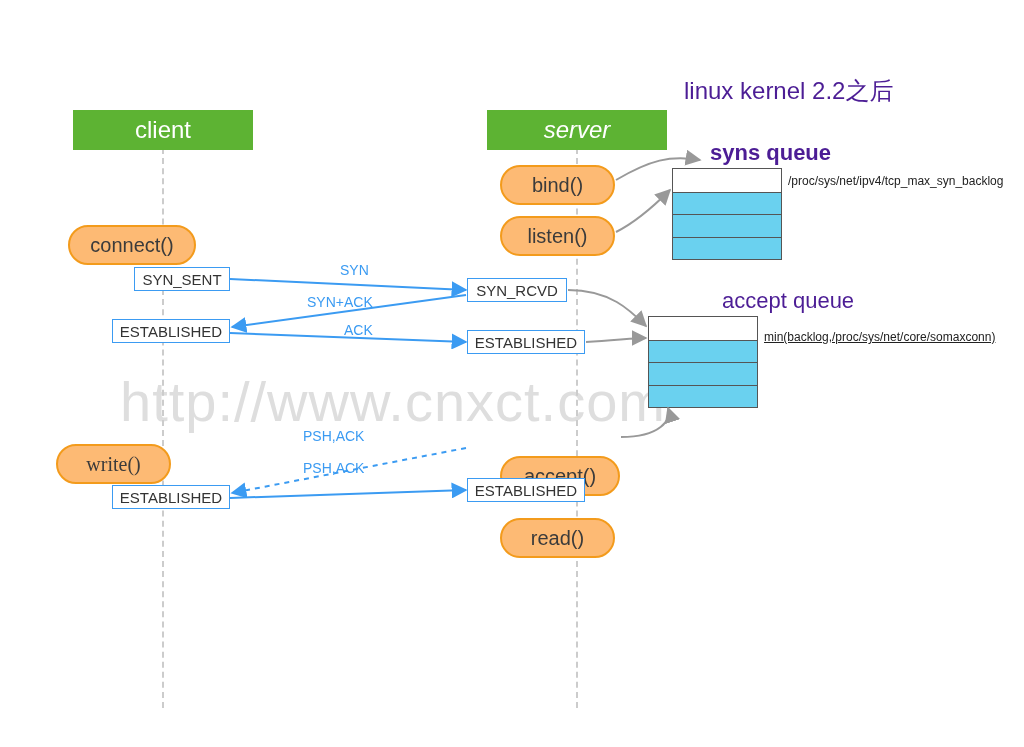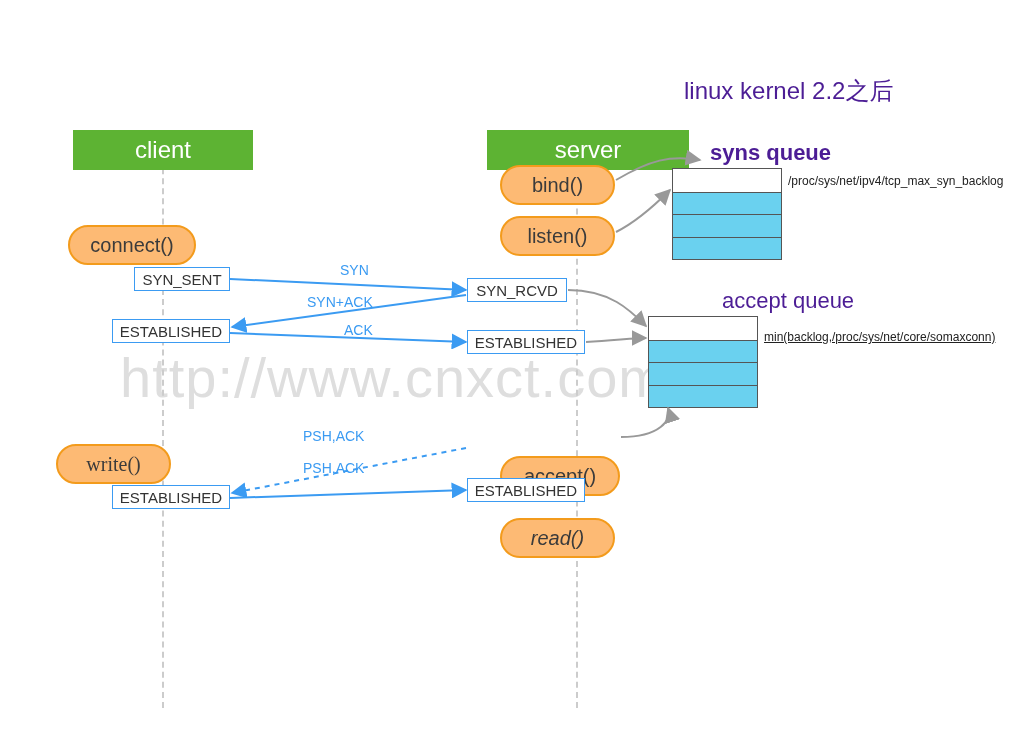--- a/index.html
+++ b/index.html
@@ -1,50 +1,50 @@
 <!DOCTYPE html>
 <html><head>
 <meta charset="utf-8">
 <style>
   * { box-sizing: border-box; margin: 0; padding: 0; }
   html, body { width: 1024px; height: 747px; font-family: "Helvetica Neue", Helvetica, Arial, sans-serif; background: #fff; position: relative; overflow: hidden; }
   .layer { position: absolute; }
-  .header-box { background: #5db333; color: #fff; font-size: 24px; text-align: right; display: flex; align-items: center; justify-content: center; margin-top: 20px; }
+  .header-box { background: #5db333; color: #fff; font-size: 24px; text-align: right; display: flex; align-items: center; justify-content: center; }
   .pill { border: 2px solid #f39b1c; border-radius: 24px; color: #3b3b3b; font-size: 20px; display: flex; align-items: center; justify-content: center; background: #fdba74; }
   .state-box { border: 1px solid #3b9bf2; color: #333; font-size: 15px; display: flex; align-items: center; justify-content: center; background: #fff; padding: 2px 6px; }
   .msg-label { color: #3b9bf2; font-size: 14px; }
   .title-text { font-size: 24px; color: #4c1d95; }
   .sub-text { font-size: 12px; color: #222; }
   .lifeline { border-left: 2px dashed #ccc; }
   .queue { border: 1px solid #555; background: #fff; }
   .queue-row { border-top: 1px solid #555; background: #6ad1ef; height: 25%; }
   .queue-row:first-child { background: #fff; border-top: none; }
-  .watermark { color: #dedede; font-size: 56px; letter-spacing: 1px; }
+  .watermark { color: #dedede; font-size: 56px; letter-spacing: 1px; margin-top: 24px; }
   svg { position: absolute; top: 0; left: 0; pointer-events: none; }
 </style>
 </head>
 <body>
 
 <div class="layer watermark" style="left:120px; top:345px;">http://www.cnxct.com</div>
 
 <div class="layer title-text" style="left:684px; top:75px;">linux  kernel 2.2之后</div>
 
 <div class="layer lifeline" style="left:162px; top:148px; height:560px;"></div>
 <div class="layer lifeline" style="left:576px; top:148px; height:560px;"></div>
 
 <div class="layer header-box" style="left:73px; top:110px; width:180px; height:40px;">client</div>
-<div class="layer header-box" style="left:487px; top:110px; width:202px; height:40px;">server</div>
+<div class="layer header-box" style="left:487px; top:110px; width:180px; height:40px;font-style:italic;">server</div>
 
 <div class="layer pill" style="left:68px; top:225px; width:128px; height:40px;">connect()</div>
 <div class="layer pill" style="left:56px; top:444px; width:115px; height:40px;font-family:Liberation Serif, serif;">write()</div>
 
 <div class="layer pill" style="left:500px; top:165px; width:115px; height:40px;">bind()</div>
 <div class="layer pill" style="left:500px; top:216px; width:115px; height:40px;">listen()</div>
 <div class="layer pill" style="left:500px; top:420px; width:120px; height:40px;margin-top:36px;">accept()</div>
-<div class="layer pill" style="left:500px; top:518px; width:115px; height:40px;font-style:italic;">read()</div>
+<div class="layer pill" style="left:500px; top:518px; width:115px; height:40px;">read()</div>
 
 <div class="layer state-box" style="left:134px; top:267px; width:96px; height:24px;">SYN_SENT</div>
 <div class="layer state-box" style="left:112px; top:319px; width:118px; height:24px;">ESTABLISHED</div>
 <div class="layer state-box" style="left:112px; top:485px; width:118px; height:24px;">ESTABLISHED</div>
 
 <div class="layer state-box" style="left:467px; top:278px; width:100px; height:24px;">SYN_RCVD</div>
 <div class="layer state-box" style="left:467px; top:330px; width:118px; height:24px;">ESTABLISHED</div>
 <div class="layer state-box" style="left:467px; top:478px; width:118px; height:24px;">ESTABLISHED</div>
 
 <div class="layer msg-label" style="left:340px; top:262px;">SYN</div>

